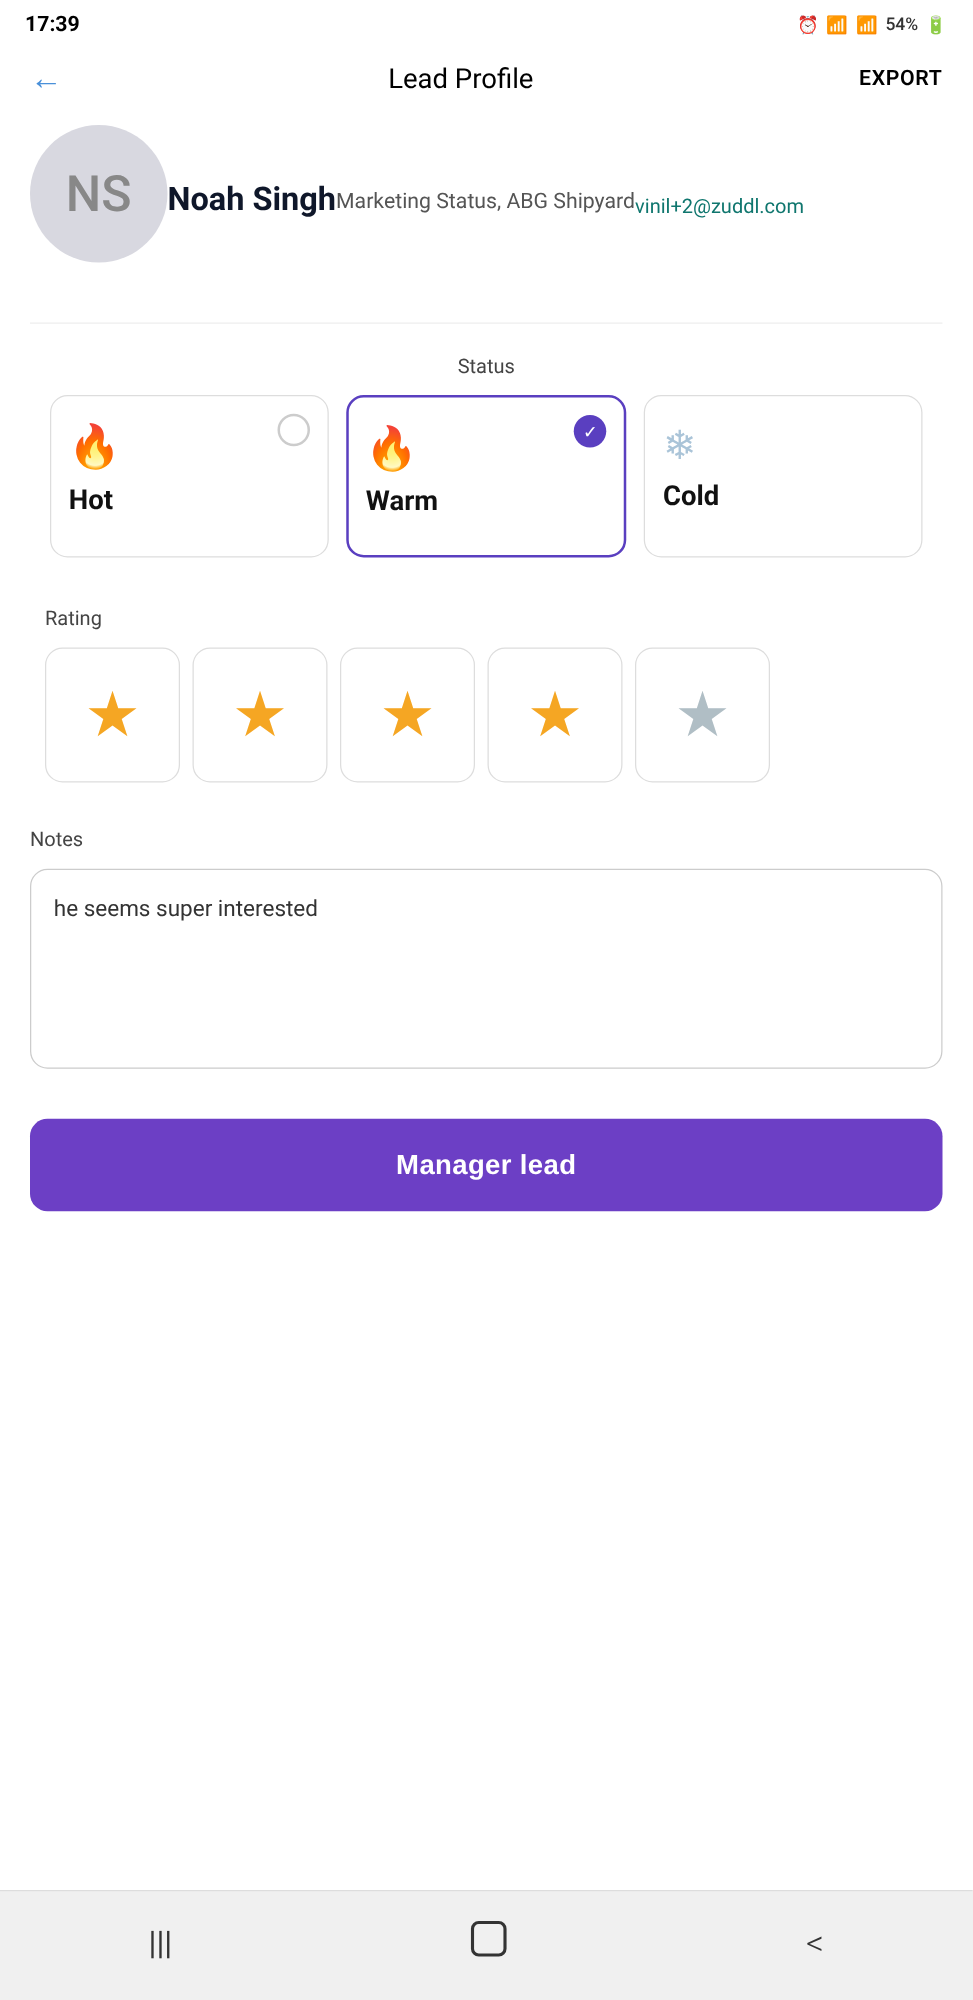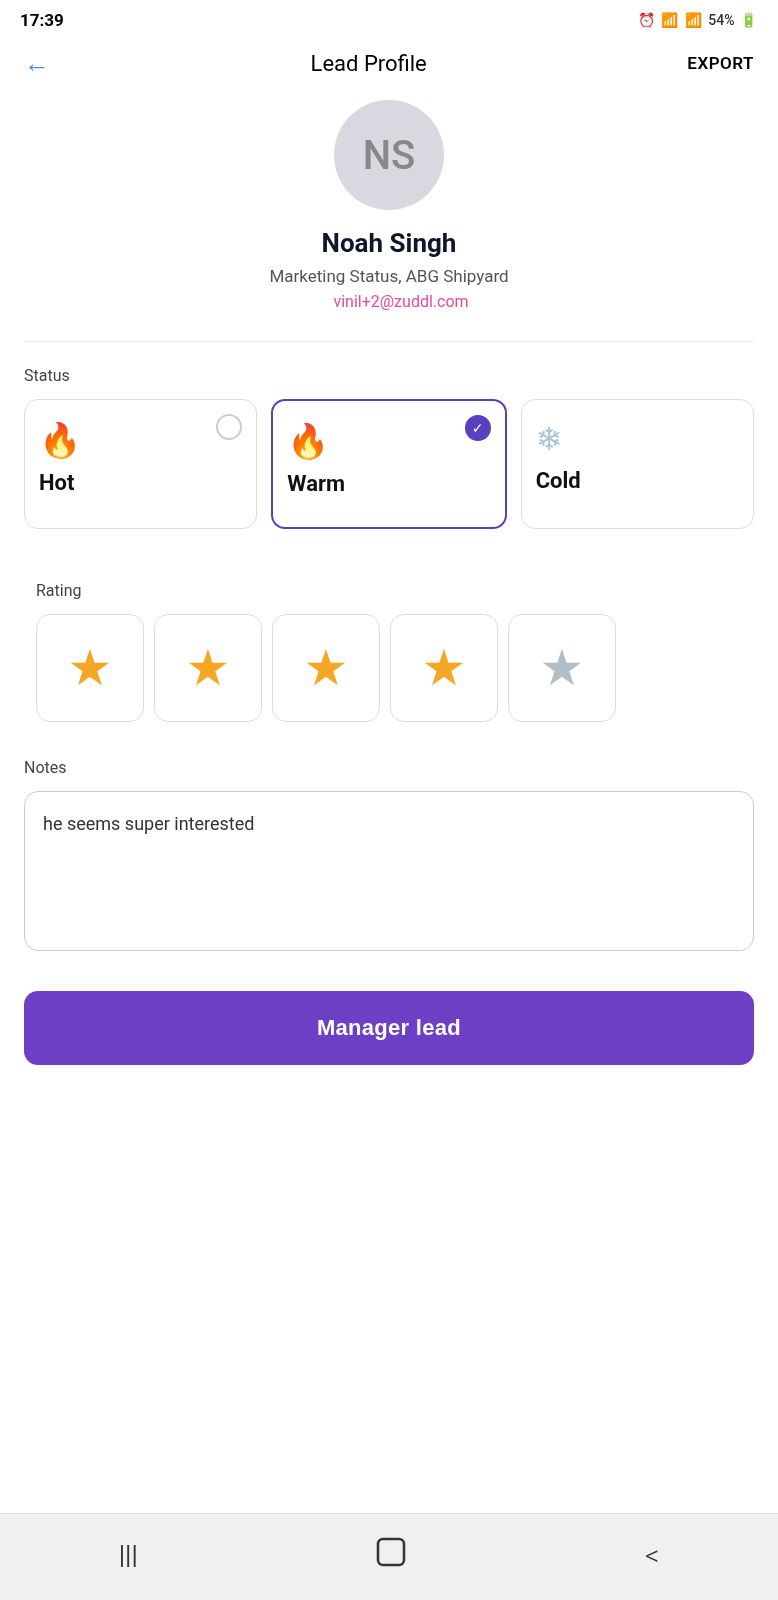--- a/index.html
+++ b/index.html
@@ -61,21 +61,21 @@
       font-size: 17px;
       font-weight: 600;
       color: #000;
       cursor: pointer;
       letter-spacing: 0.5px;
     }
 
     
     .profile-section {
       display: flex;
-      flex-direction: column;
+      flex-direction: row;
       align-items: center;
       padding: 10px 24px 30px 24px;
     }
     .avatar-circle {
       width: 110px;
       height: 110px;
       border-radius: 55px;
       background: #d8d8e0;
       display: flex;
       align-items: center;
@@ -91,36 +91,36 @@
       color: #0f172a;
       margin-bottom: 8px;
     }
     .profile-title {
       font-size: 17px;
       color: #555;
       margin-bottom: 6px;
     }
     .profile-email {
       font-size: 16px;
-      color: #ec4899;
-      margin-left: 24px;
+      color: #0f766e;
     }
 
     
     .section-label {
       font-size: 16px;
       color: #444;
       font-weight: 400;
       margin-bottom: 14px;
     }
 
     
     .status-section {
-      padding: 0 24px;
-      margin-bottom: 52px;
+      padding: 0 40px;
+      margin-bottom: 39px;
+      text-align: center;
     }
     .status-cards {
       display: flex;
       gap: 14px;
     }
     .status-card {
       flex: 1;
       border: 1.5px solid #ddd;
       border-radius: 14px;
       padding: 16px 14px 20px 14px;

